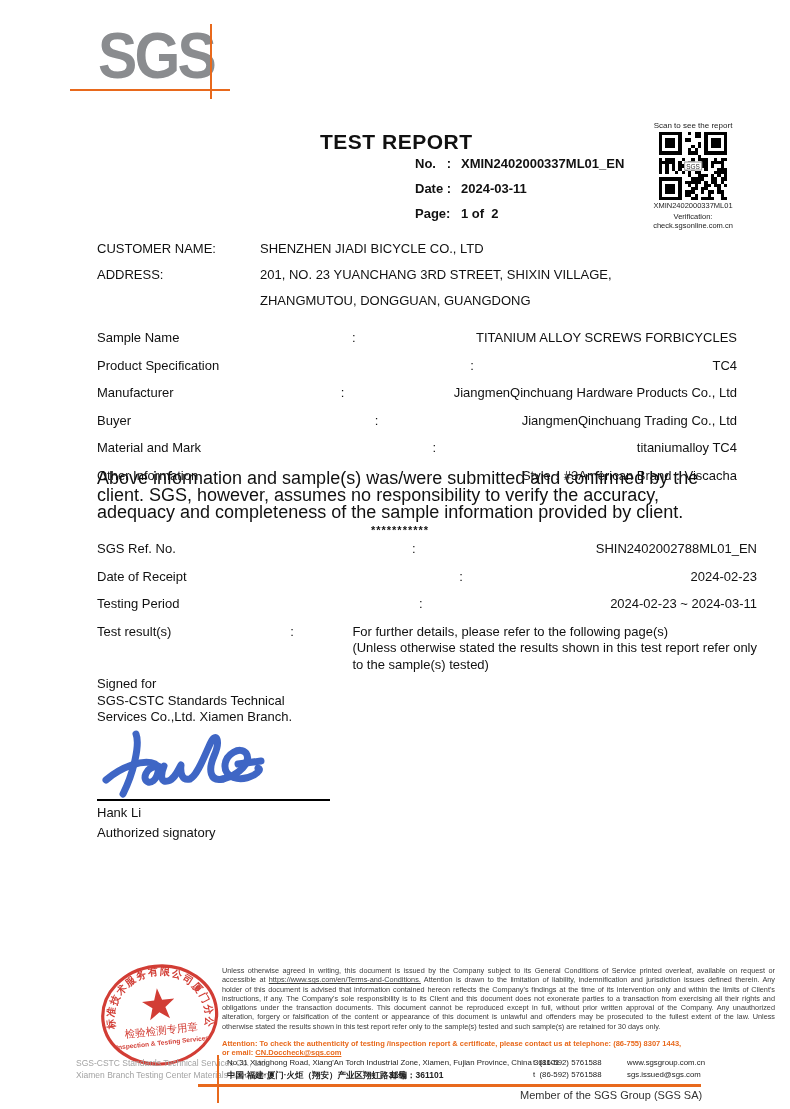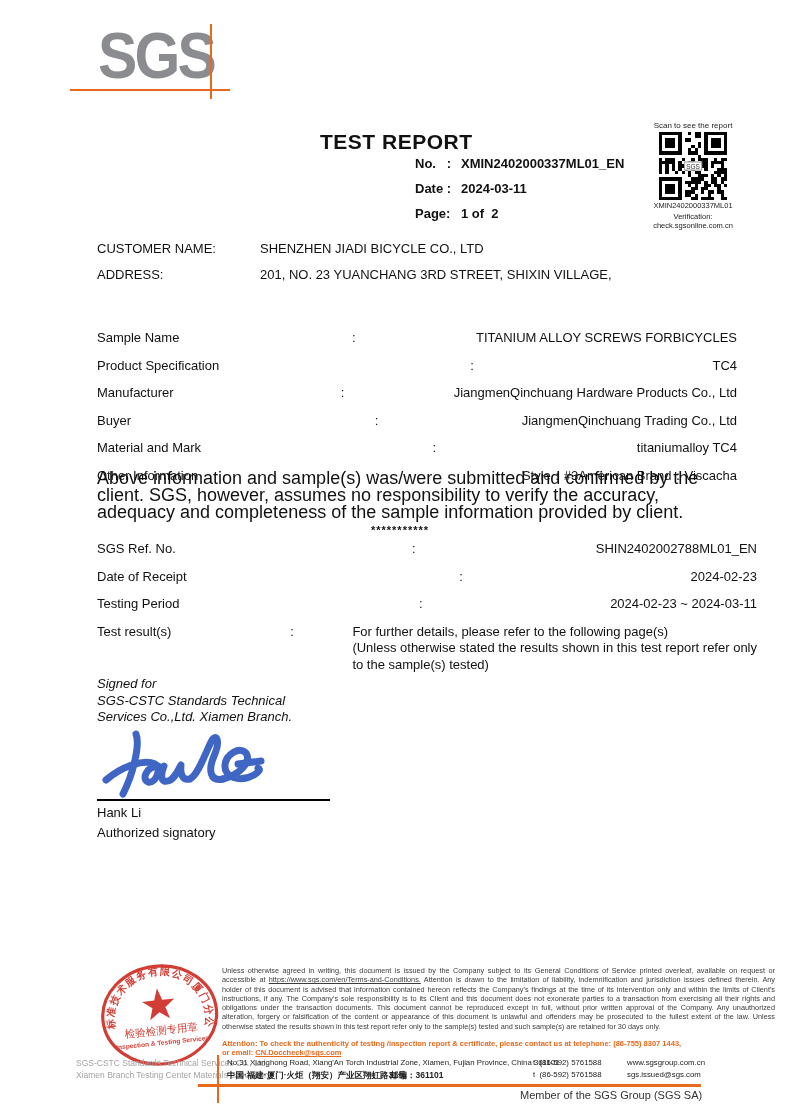--- a/index.html
+++ b/index.html
@@ -41,21 +41,21 @@
   .kv .klabel{width:148px;flex:none;}
   .kv .kcolon{width:17px;flex:none;}
   .kv .kvalue{white-space:pre-line;line-height:16.5px;}
   .sample{top:330px;width:640px;}
   .refblk{top:541px;width:660px;}
 
   
   .disclaimer{position:absolute;left:97px;top:470px;width:606px;font-size:18px;line-height:17px;}
   .stars{position:absolute;left:97px;top:524px;width:606px;text-align:center;
          font-size:11px;font-weight:bold;letter-spacing:1px;}
-  .signed{position:absolute;left:97px;top:676px;font-size:13px;line-height:16.5px;white-space:pre-line;font-style:italic;}
+  .signed{position:absolute;left:97px;top:676px;font-size:13px;line-height:16.5px;white-space:pre-line;}
 
   
   .signature{position:absolute;left:98px;top:724px;}
   .sig-line{position:absolute;left:97px;top:799px;width:233px;height:2px;background:#000;}
   .sig-name{position:absolute;left:97px;top:805px;font-size:13px;}
   .sig-role{position:absolute;left:97px;top:825px;font-size:13px;}
 
   
   .legal{position:absolute;left:222px;top:966px;width:553px;font-size:7.3px;line-height:9.3px;
          color:#3c3c3c;text-align:justify;}
@@ -353,20 +353,21 @@
     <div class="crow">
       <span class="clabel">CUSTOMER NAME:</span>
       <span class="cvalue">SHENZHEN JIADI BICYCLE CO., LTD</span>
     </div>
     <div class="crow">
       <span class="clabel">ADDRESS:</span>
       <span class="cvalue">201, NO. 23 YUANCHANG 3RD STREET, SHIXIN VILLAGE,</span>
     </div>
     <div class="crow">
       <span class="clabel"></span>
+      <span class="cvalue">ZHANGMUTOU, DONGGUAN, GUANGDONG</span>
     </div>
   </div>
 
   <div class="kv sample">
     <div class="krow">
       <span class="klabel">Sample Name</span>
       <span class="kcolon">:</span>
       <span class="kvalue">TITANIUM ALLOY SCREWS FORBICYCLES</span>
     </div>
     <div class="krow">

